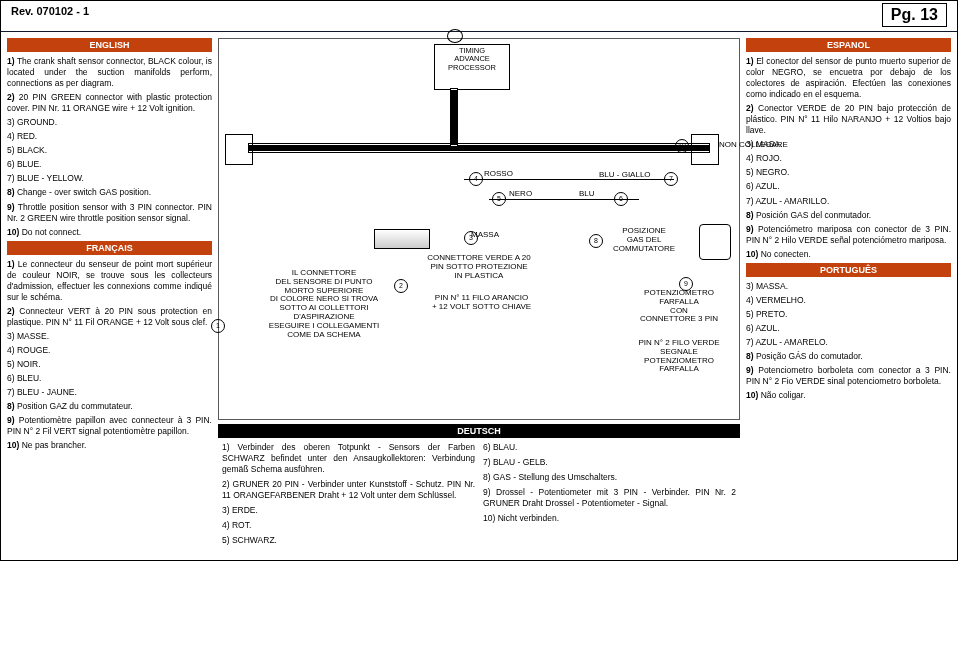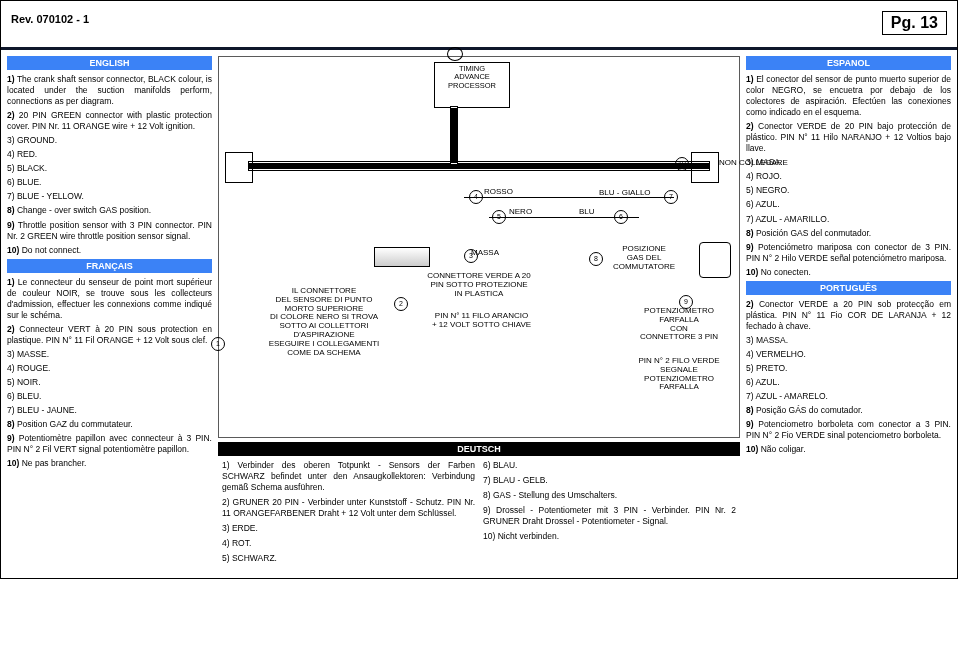--- a/index.html
+++ b/index.html
@@ -11,22 +11,22 @@
     width: 960px;
   }
   .page {
     width: 958px;
     border: 1px solid #000;
     box-sizing: border-box;
   }
   .header {
     display: flex;
     justify-content: space-between;
-    padding: 12px 10px;
-    border-bottom: 3px solid #0f172a;
+    padding: 4px 10px;
+    border-bottom: 1px solid #0f172a;
   }
   .header .rev {
     font-weight: bold;
     font-size: 11px;
   }
   .header .pg {
     font-weight: bold;
     font-size: 16px;
     border: 1px solid #000;
     padding: 2px 8px;
@@ -40,21 +40,21 @@
   .col-left, .col-right {
     width: 205px;
     flex-shrink: 0;
   }
   .col-mid {
     flex: 1;
     padding: 0 6px;
     position: relative;
   }
   .lang-title {
-    background: #3b82f6;
+    background: #c2410c;
     color: #fff;
     text-align: center;
     font-weight: bold;
     font-size: 9px;
     padding: 2px 0;
     margin-bottom: 4px;
   }
   .body-text {
     font-size: 8.5px;
     line-height: 1.3;
@@ -246,21 +246,20 @@
       <div class="body-text b">3) MASA.</div>
       <div class="body-text b">4) ROJO.</div>
       <div class="body-text b">5) NEGRO.</div>
       <div class="body-text b">6) AZUL.</div>
       <div class="body-text b">7) AZUL - AMARILLO.</div>
       <div class="body-text"><span class="b">8)</span> <span>Posición GAS del conmutador.</span></div>
       <div class="body-text"><span class="b">9)</span> <span>Potenciómetro mariposa con conector de 3 PIN. PIN N° 2 Hilo VERDE señal potenciómetro mariposa.</span></div>
       <div class="body-text"><span class="b">10)</span> <span>No conecten.</span></div>
 
       <div class="lang-title">PORTUGUÊS</div>
-      <div class="body-text"><span class="b">2)</span> <span>Conector VERDE a 20 PIN sob protecção em plástica. PIN N° 11 Fio COR DE LARANJA + 12 fechado à chave.</span></div>
       <div class="body-text b">3) MASSA.</div>
       <div class="body-text b">4) VERMELHO.</div>
       <div class="body-text b">5) PRETO.</div>
       <div class="body-text b">6) AZUL.</div>
       <div class="body-text b">7) AZUL - AMARELO.</div>
       <div class="body-text"><span class="b">8)</span> <span>Posição GÁS do comutador.</span></div>
       <div class="body-text"><span class="b">9)</span> <span>Potenciometro borboleta com conector a 3 PIN. PIN N° 2 Fio VERDE sinal potenciometro borboleta.</span></div>
       <div class="body-text"><span class="b">10)</span> <span>Não coligar.</span></div>
     </div>
 

